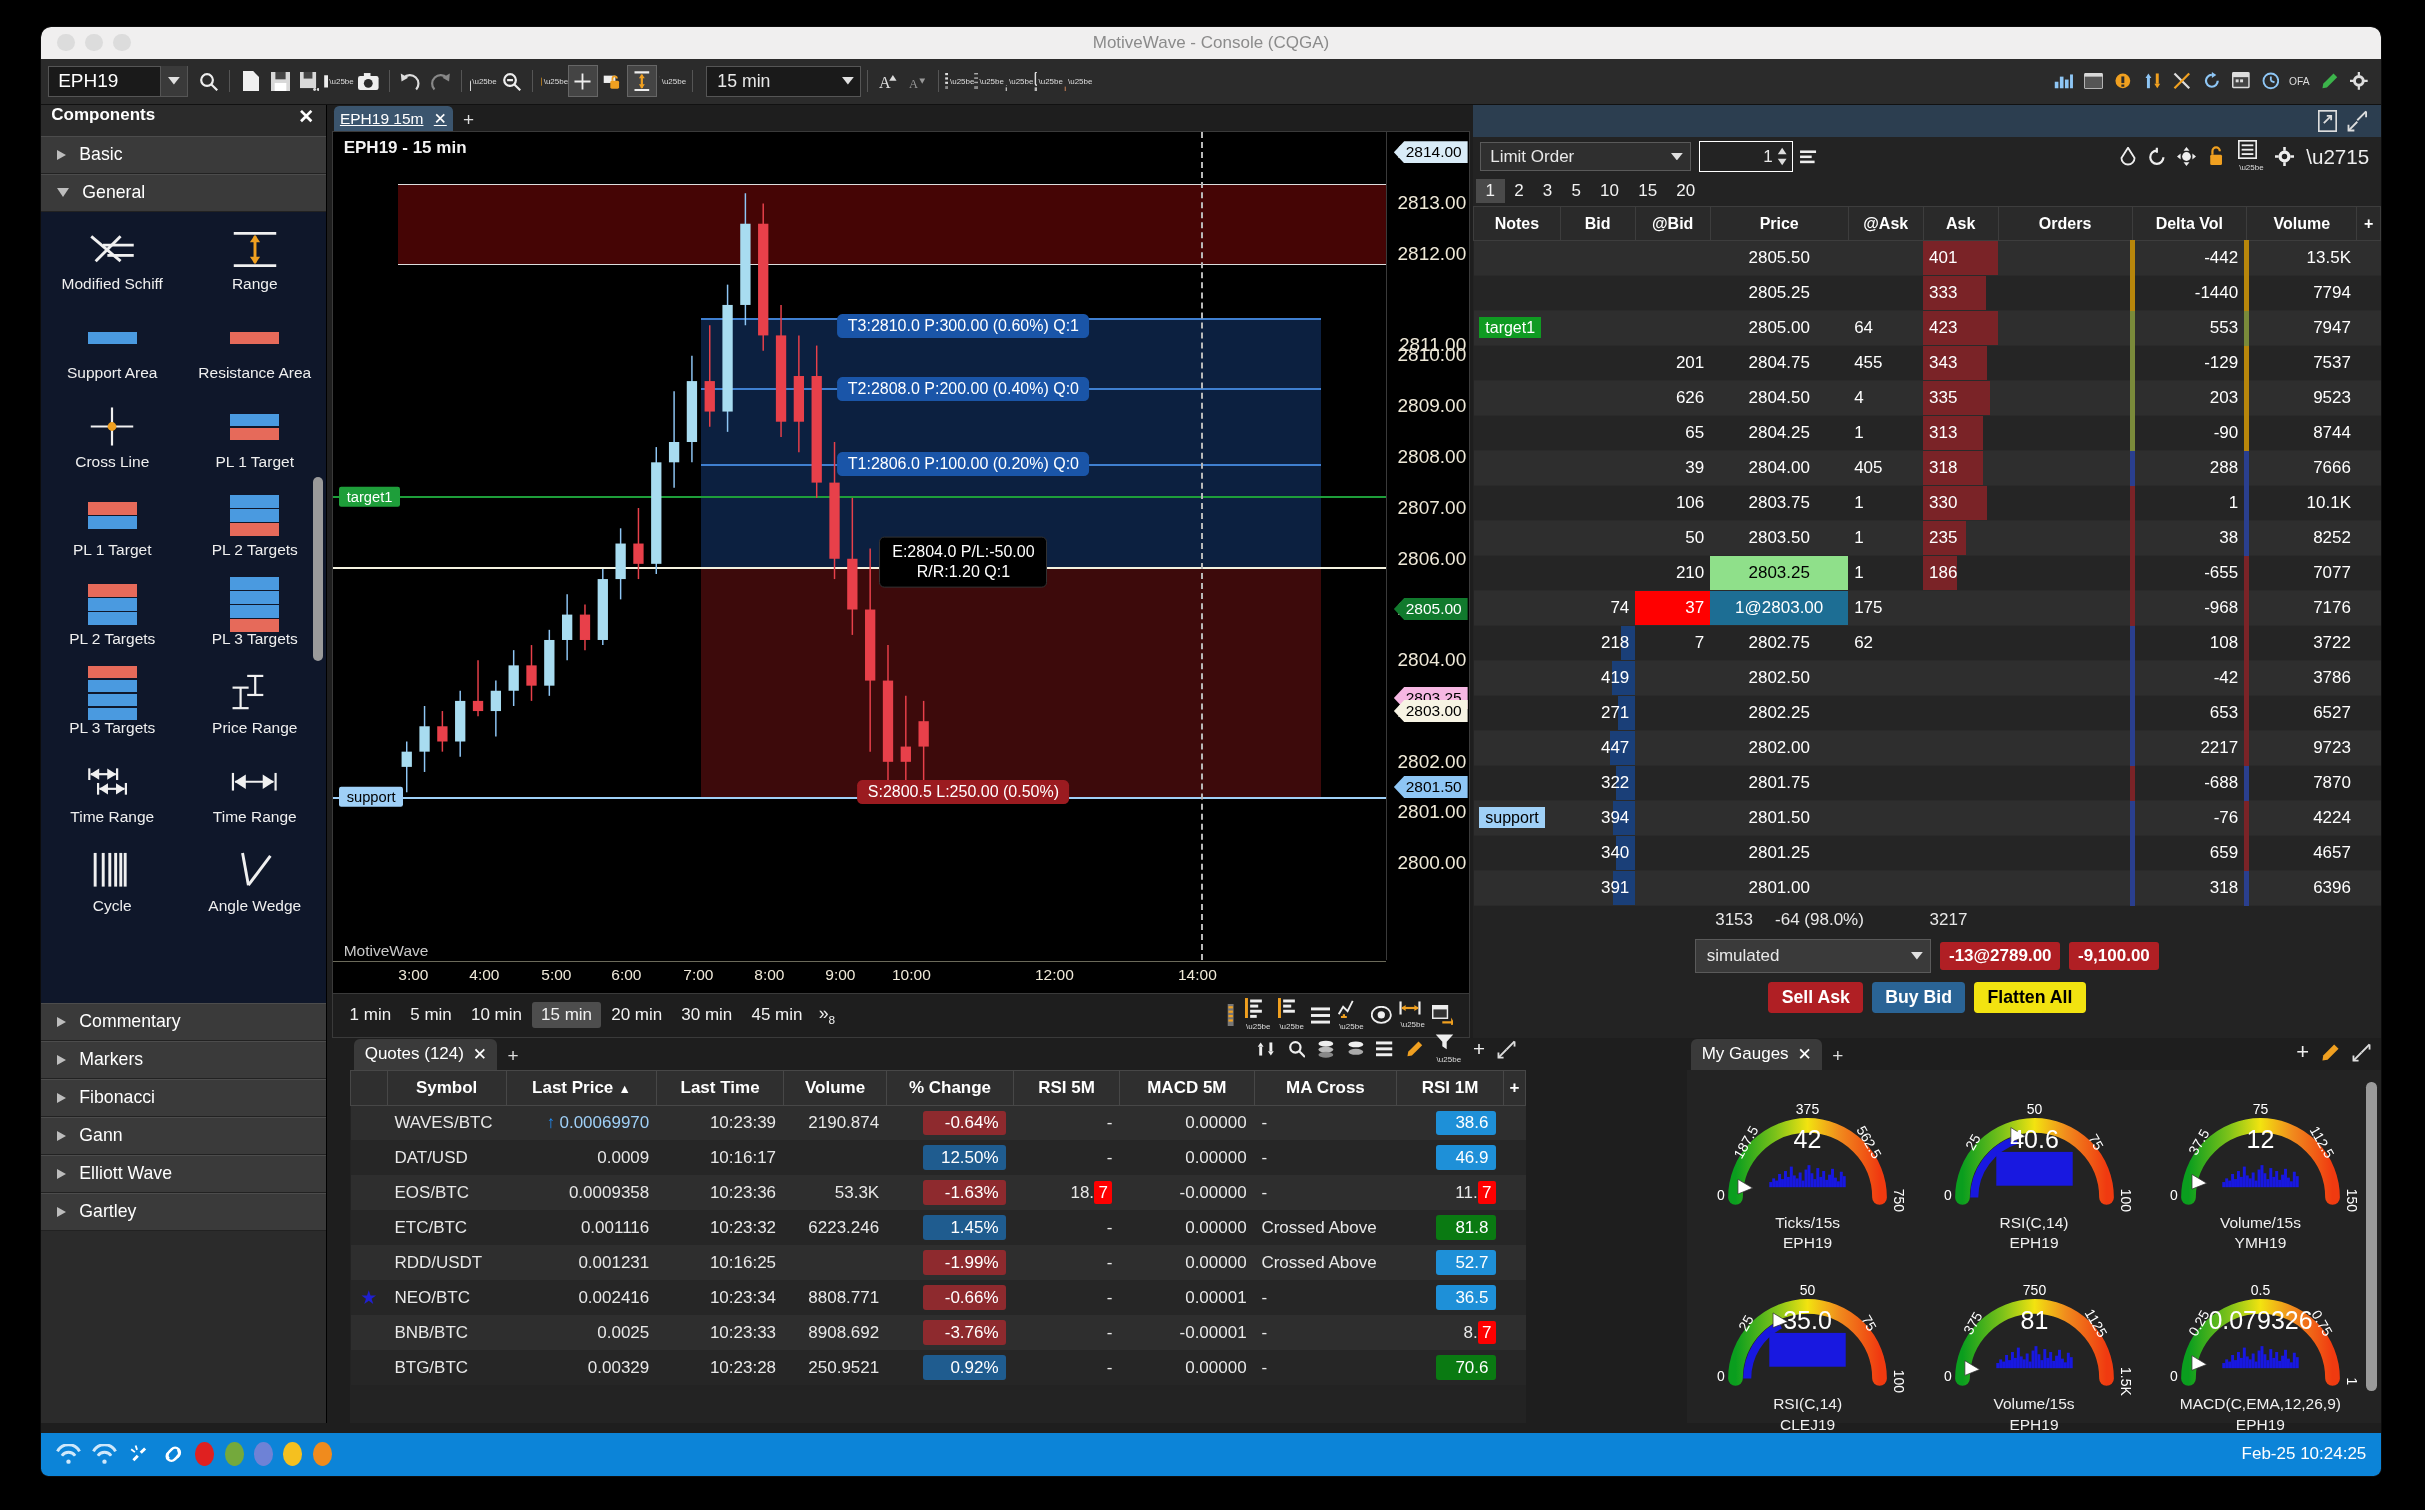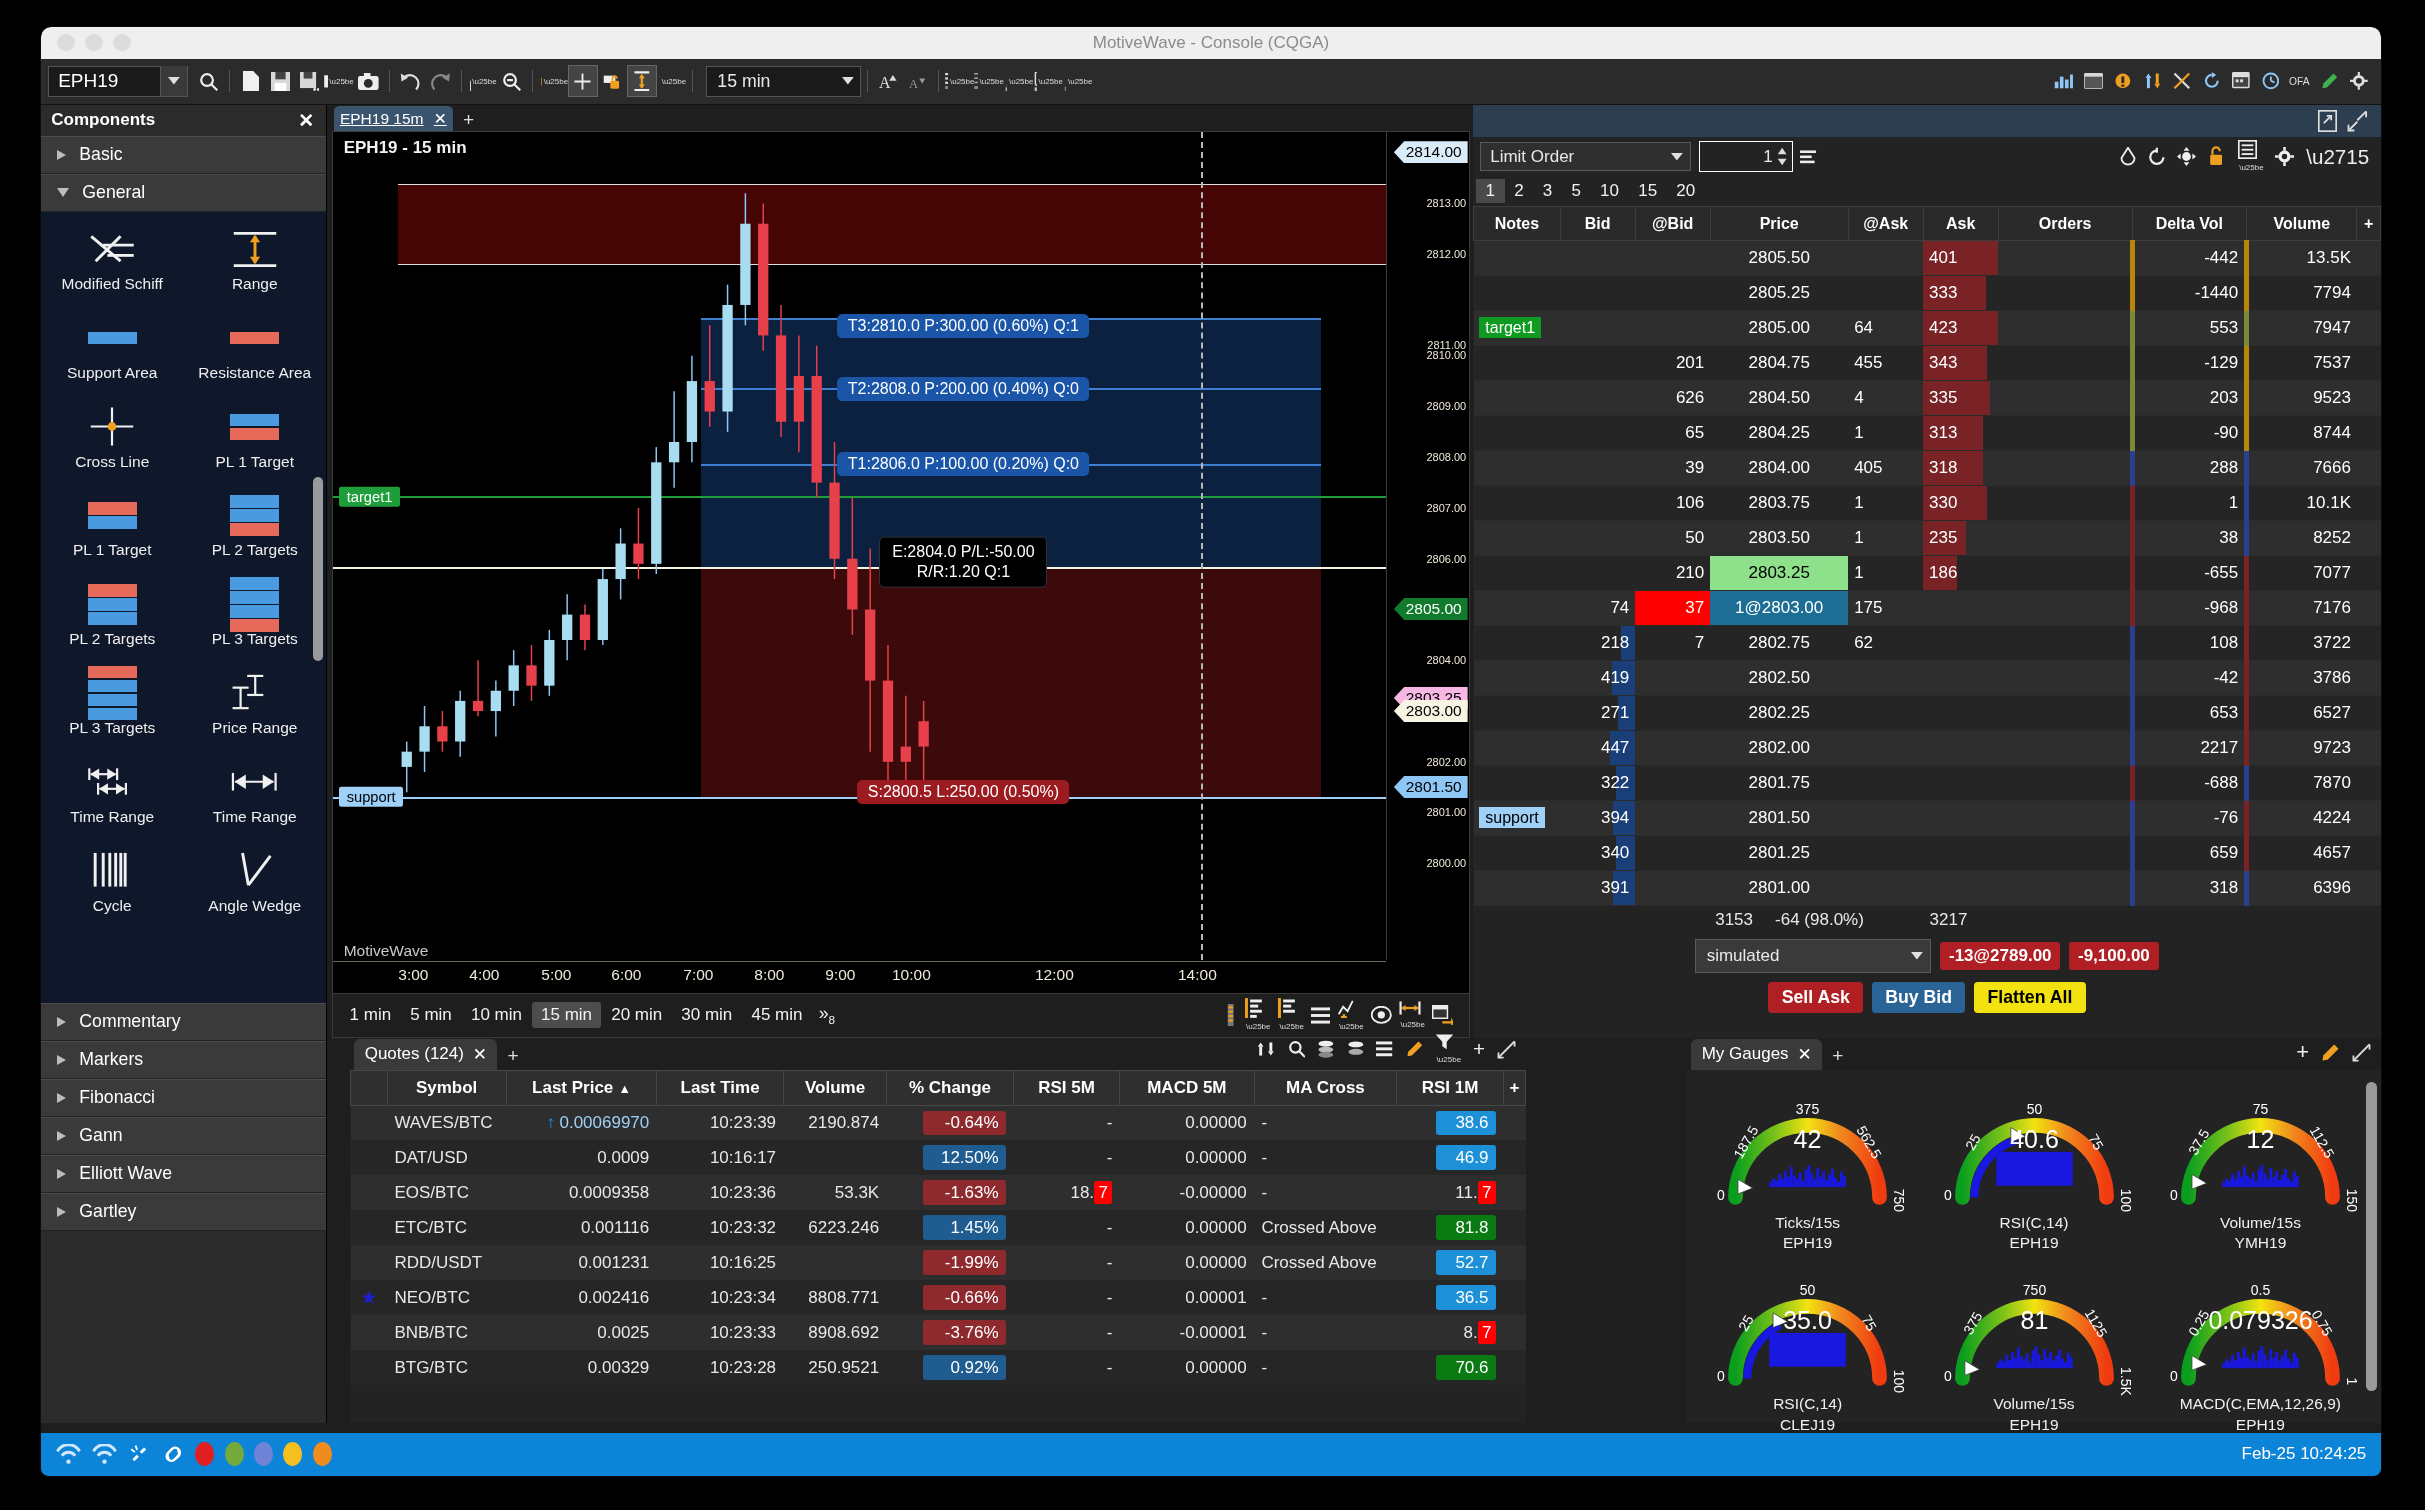--- a/index.html
+++ b/index.html
@@ -54,21 +54,21 @@
   .tb-spacer { flex:1; }
   svg.ic { display:block; }
   
   .workspace { position:absolute; left:0; right:0; top:78px; bottom:53px; }
   
   .components {
     position:absolute; left:0; top:0; width:286px; bottom:0;
     background:#2b2b2b; border-right:0.7px solid #000;
   }
   .comp-head {
-    height:31px; display:flex; align-items:center; justify-content:space-between;
+    height:31px; display:flex; align-items:flex-start; justify-content:space-between;
     padding:0 11.8px 0 10.3px; font-size:17px; font-weight:bold; color:#fff;
   }
   .comp-body { position:absolute; top:31px; left:0; right:0; bottom:0; overflow:hidden; }
   .cat {
     height:38px; display:flex; align-items:center; gap:13.3px; padding-left:16px;
     background:#3a3a3a; border-top:0.7px solid #4c4c4c; border-bottom:0.7px solid #222;
     font-size:17.7px; color:#fff;
   }
   .tri { width:0; height:0; border-left:9.6px solid #bdbdbd; border-top:5.9px solid transparent; border-bottom:5.9px solid transparent; }
   .tri.down { border-left:6.6px solid transparent; border-right:6.6px solid transparent; border-top:9.6px solid #bdbdbd; border-bottom:0; }
@@ -93,21 +93,21 @@
   .tab {
     height:25px; padding:0 6px; display:flex; align-items:center; gap:10.3px;
     background:#3b556e; border-radius:5.2px 5.2px 0 0; font-size:15.5px; color:#fff;text-decoration:underline;
   }
   .tab-add { padding:0 10.3px; font-size:19px; color:#ddd; }
   .chartarea { position:absolute; left:4.4px; top:26.5px; right:2.9px; bottom:0; background:#000; border:0.7px solid #3a3a3a; }
   .chart-title { position:absolute; left:10.3px; top:5.9px; font-size:17px; font-weight:bold; color:#f2f2f2; z-index:6;}
   .chart-wm { position:absolute; left:10.3px; bottom:77px; font-size:15.5px; color:#c9c9c9; z-index:6;}
   .plot { position:absolute; left:0; top:0; right:83px; bottom:77px; overflow:hidden; }
   .yaxis { position:absolute; right:0; top:0; width:83px; bottom:77px; background:#000; border-left:0.7px solid #3a3a3a; }
-  .ytick { position:absolute; right:2.9px; font-size:11px; color:#efe9d8; transform:translateY(-50%); white-space:nowrap;}
+  .ytick { position:absolute; right:2.9px; font-size:19px; color:#efe9d8; transform:translateY(-50%); white-space:nowrap;}
   .ypill {
     position:absolute; right:1.5px; height:22px; padding:0 5.9px 0 11.8px; display:flex;
     align-items:center; font-size:15.5px; transform:translateY(-50%); white-space:nowrap;
   }
   .xaxis { position:absolute; left:0; right:83px; bottom:44px; height:32px; background:#000; border-top:0.7px solid #6b6a5a;}
   .xtick { position:absolute; top:4.4px; font-size:15.5px; color:#efe9d8; transform:translateX(-50%);}
   .tfbar {
     position:absolute; left:0; right:0; bottom:0; height:44px; background:#1e1e1e;
     display:flex; align-items:center; padding:0 7.4px; gap:1.5px; border-top:0.7px solid #3a3a3a;
   }

